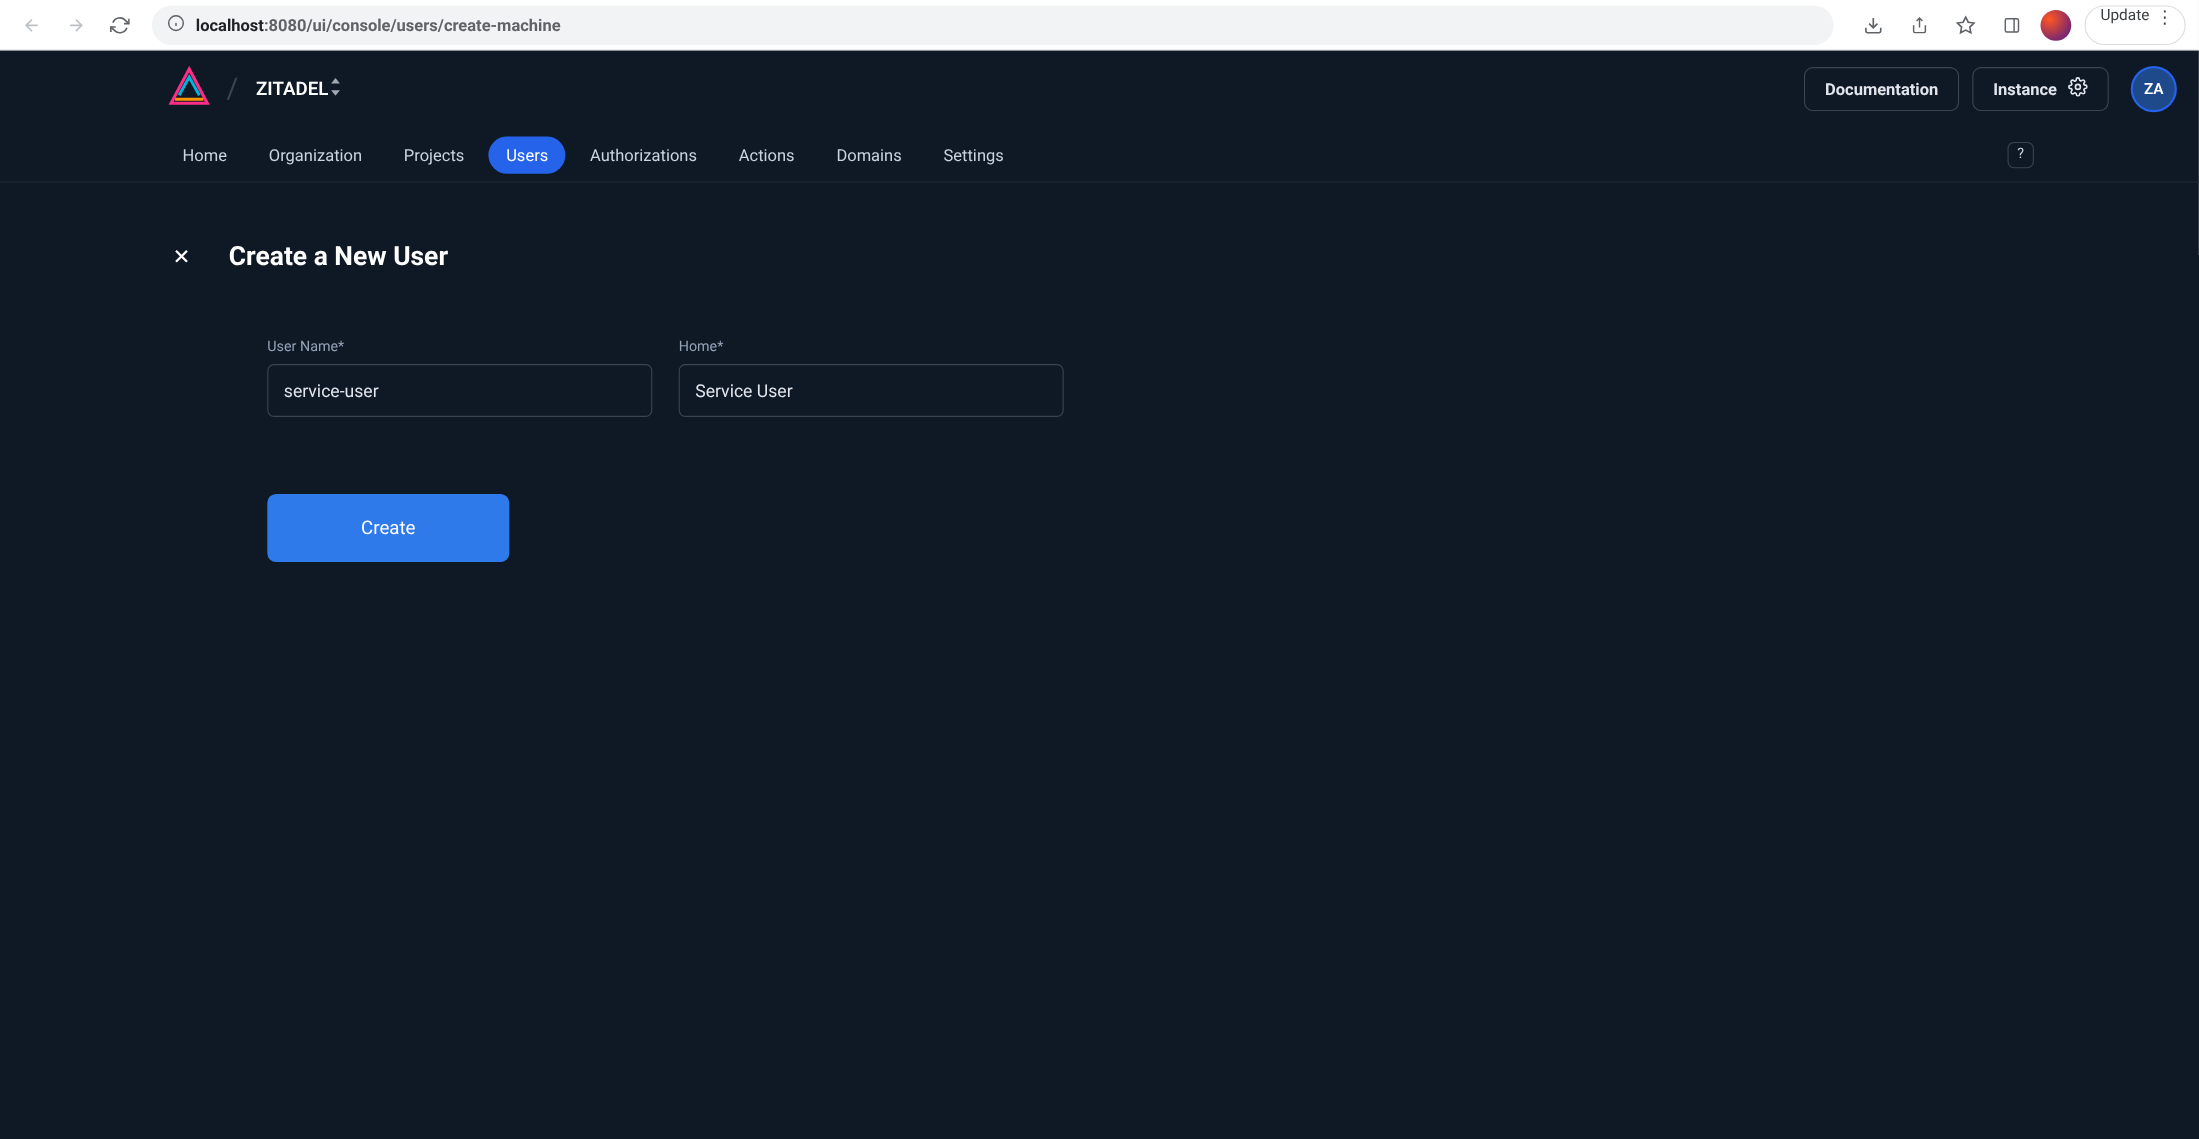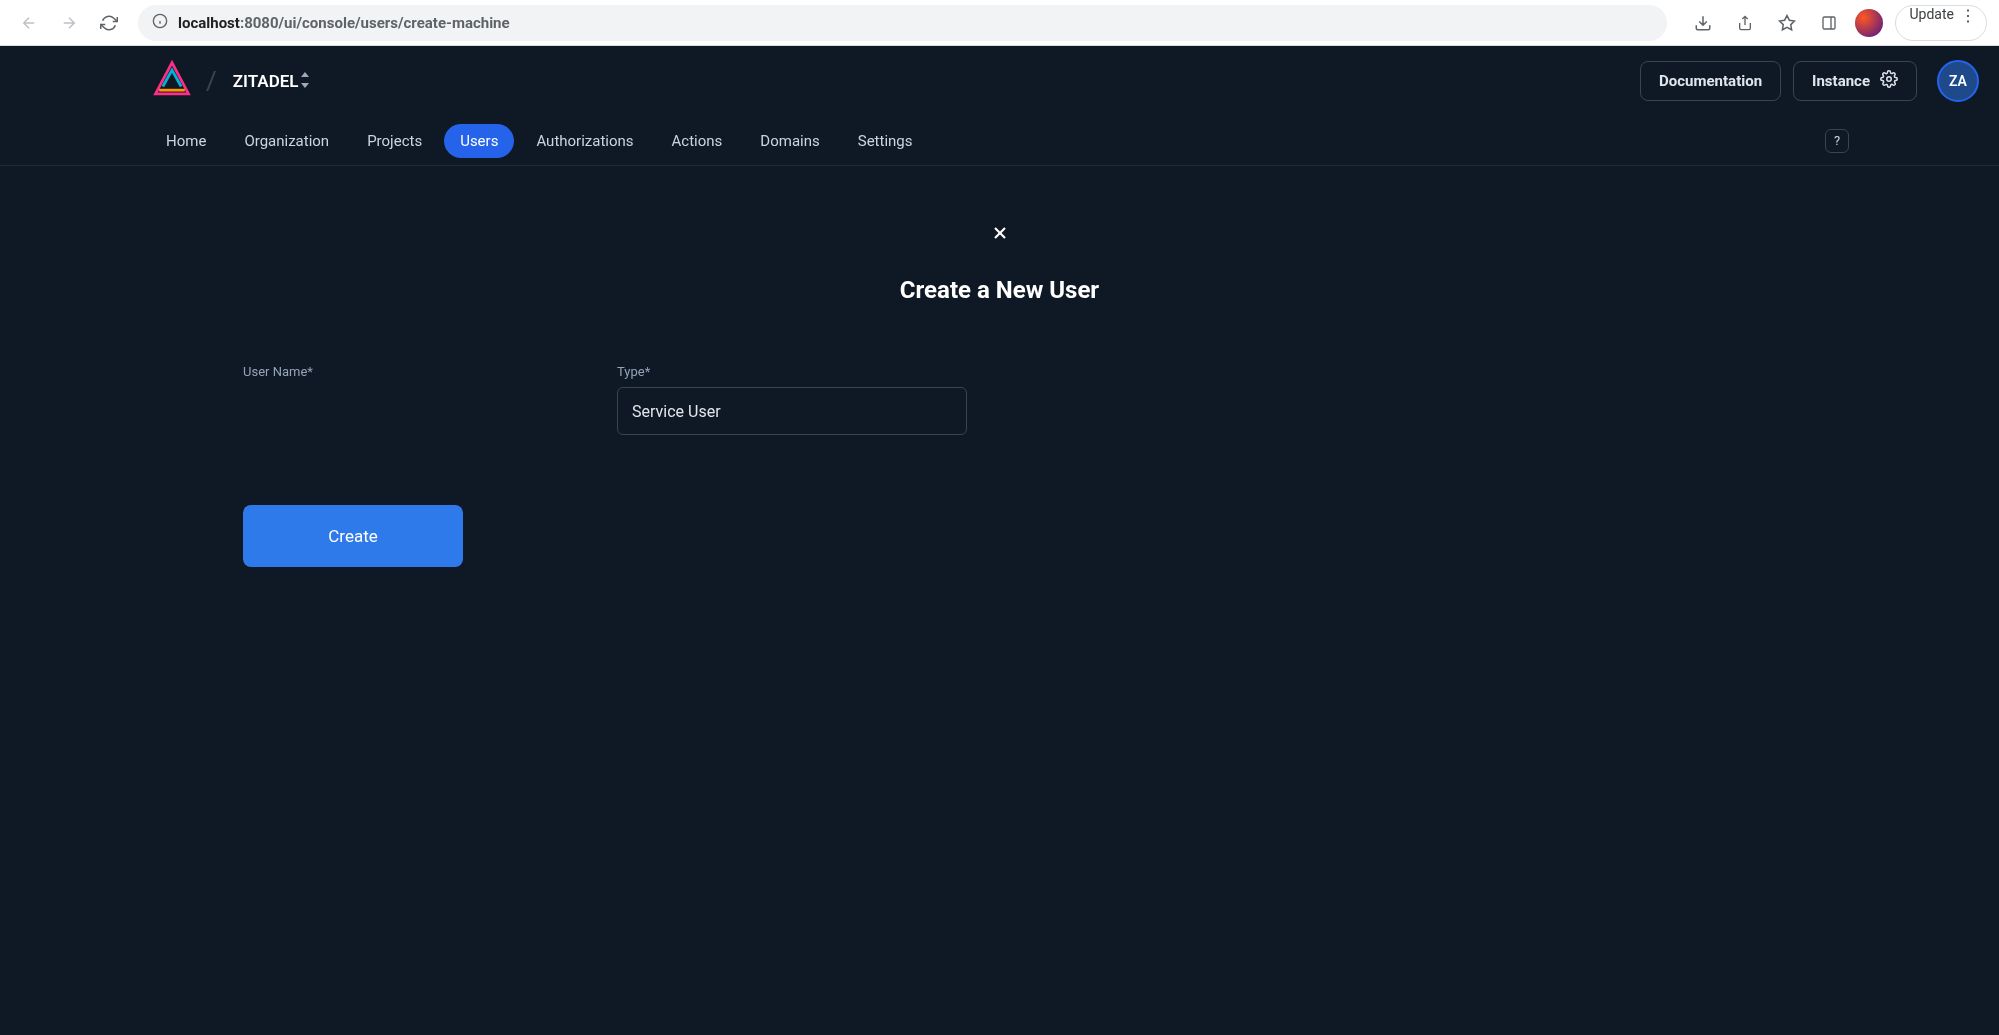--- a/index.html
+++ b/index.html
@@ -25,21 +25,21 @@
     .brand-btn .chev { color:#a0a8b4; font-size:14px; }
     .topbar-spacer { flex:1; }
     .pill-btn { height:40px; border:1px solid #3a4452; border-radius:8px; padding:0 18px; display:flex; align-items:center; gap:10px; color:#e2e6ec; font-size:15px; cursor:pointer; margin-left:12px;font-weight:bold; }
     .avatar-badge { width:42px; height:42px; border-radius:50%; background:#1e4a8c; border:2px solid #2563eb; display:flex; align-items:center; justify-content:center; color:#fff; font-size:14px; font-weight:600; margin-left:20px; cursor:pointer;text-align:right; }
     .navrow { height:50px; display:flex; align-items:center; padding:0 150px; border-bottom:1px solid #1f2937; }
     .nav-item { height:34px; padding:0 16px; display:flex; align-items:center; color:#cbd5e1; font-size:15px; border-radius:17px; cursor:pointer; margin-right:6px; }
     .nav-item.active { background:#2563eb; color:#fff; }
     .navrow-spacer { flex:1; }
     .help-btn { width:24px; height:24px; border:1px solid #3a4452; border-radius:6px; display:flex; align-items:center; justify-content:center; color:#cbd5e1; font-size:13px; cursor:pointer; }
     .content { padding:52px 150px; }
-    .page-header { display:flex; align-items:center; gap:28px; margin-bottom:60px;flex-direction:column; }
+    .page-header { display:flex; align-items:center; gap:28px; margin-bottom:60px; }
     .close-btn { width:30px; height:30px; display:flex; align-items:center; justify-content:center; color:#fff; cursor:pointer; }
     .page-title { color:#fff; font-size:24px; font-weight:700; }
     .form { margin-left:93px; }
     .form-row { display:flex; gap:24px; margin-bottom:32px; }
     .field { width:350px; display:flex; flex-direction:column; }
     .field-label { font-size:13px; color:#94a3b8; margin-bottom:8px; }
     .field-input { height:48px; background:transparent; border:1px solid #3a4452; border-radius:6px; padding:0 14px; color:#e2e6ec; font-size:16px; }
     .select-wrap { position:relative; }
     .select-wrap.active .field-input { border-color:#2563eb; }
     .select-wrap .caret { position:absolute; right:14px; top:50%; transform:translateY(-50%); pointer-events:none; color:#94a3b8; }
@@ -182,23 +182,24 @@
             <line x1="6" y1="6" x2="18" y2="18"></line>
           </svg>
       </div>
       <h1 class="page-title">Create a New User</h1>
     </div>
 
     <div class="form">
       <div class="form-row">
         <div class="field">
           <label class="field-label">User Name*</label>
+          <input class="field-input" value="service-user" style="">
         </div>
         <div class="field">
-          <label class="field-label">Type*</label>
+          <label class="field-label">Home*</label>
           <input class="field-input" value="Service User" style="">
         </div>
       </div>
       <button class="create-btn">
         <span>Create</span>
       </button>
     </div>
   </div>
 </div>
 

